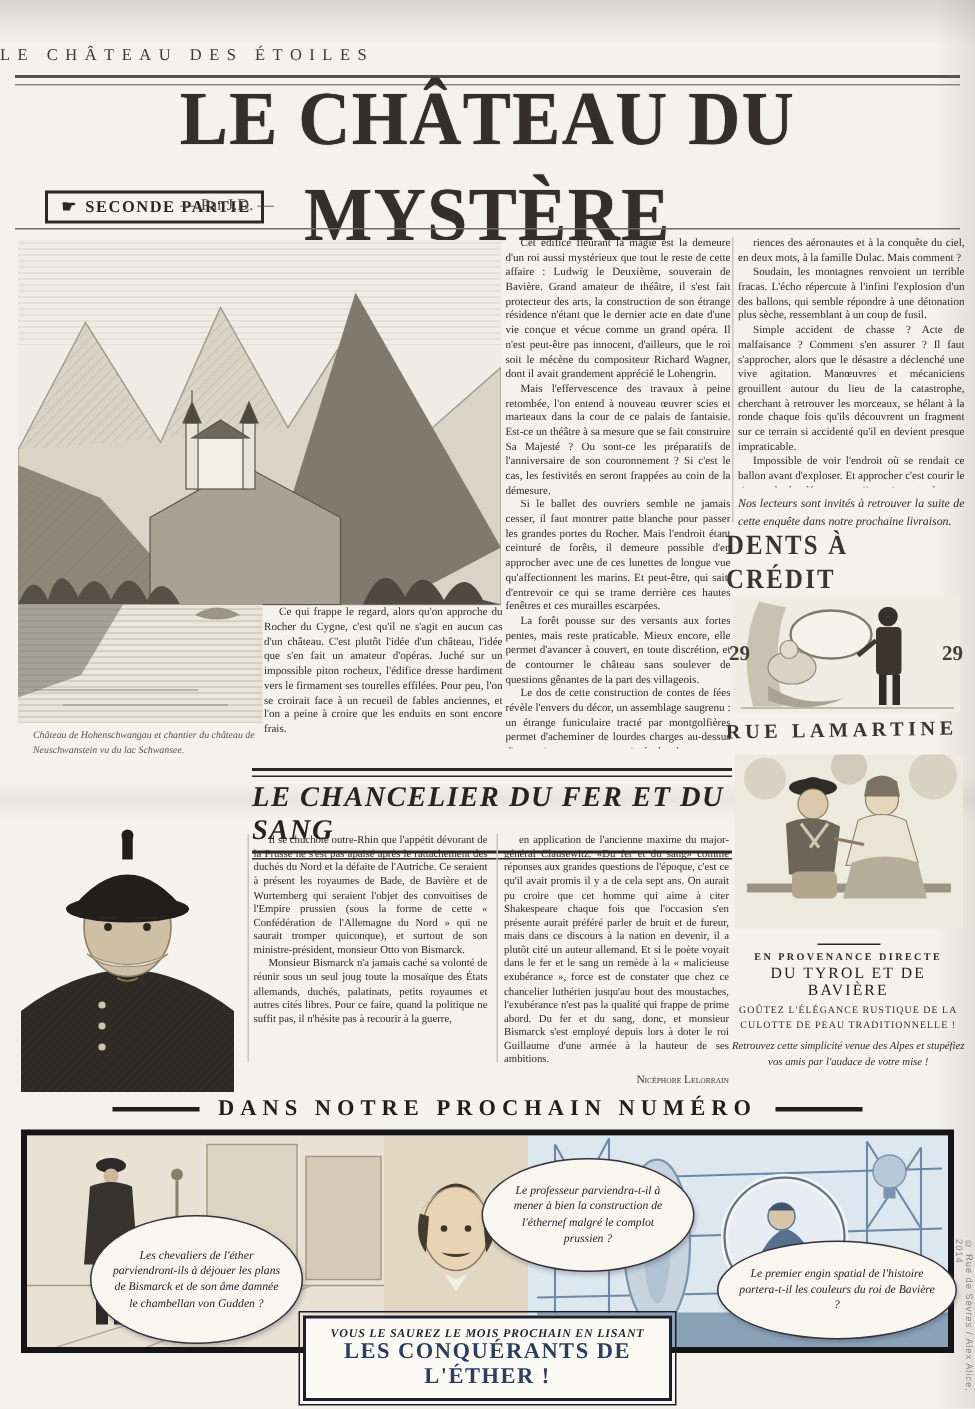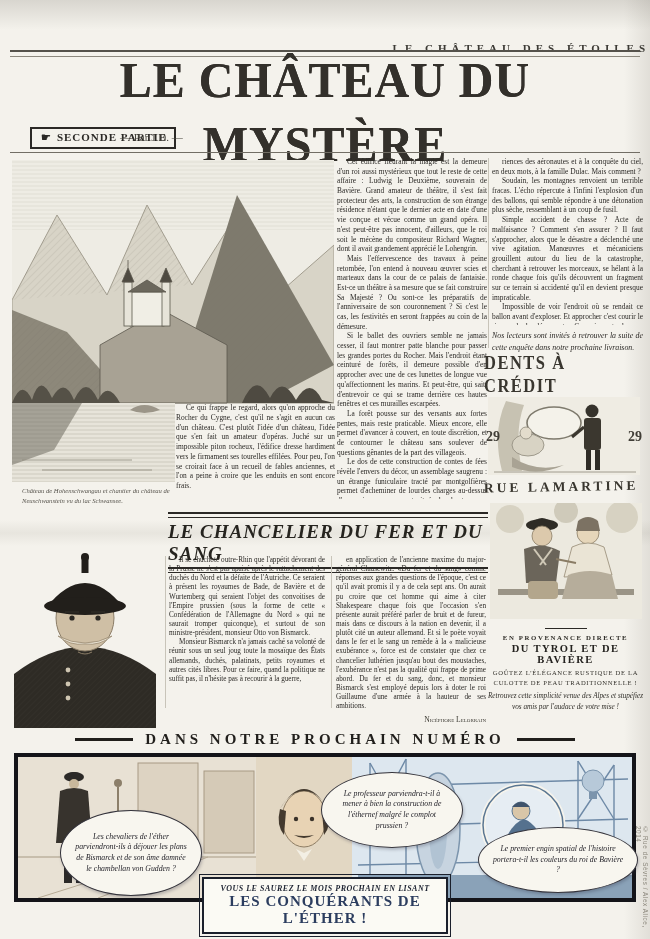--- a/index.html
+++ b/index.html
@@ -8,22 +8,22 @@
     background:#eceae4;
     font-family:"Liberation Serif",serif;color:#2b2926;
   }
   .page{position:absolute;inset:0;background:#f4f2ec}
   .crease{position:absolute;pointer-events:none}
   .crease.c1{left:0;top:0;width:650px;height:30px;background:linear-gradient(180deg,rgba(90,85,75,.18),rgba(0,0,0,0))}
   .crease.c2{left:0;top:520px;width:650px;height:26px;background:linear-gradient(180deg,rgba(0,0,0,0),rgba(120,115,100,.10),rgba(0,0,0,0))}
   .crease.c3{right:0;top:0;width:26px;height:939px;background:linear-gradient(270deg,rgba(110,105,95,.14),rgba(0,0,0,0))}
 
   
-  .masthead{position:absolute;top:42px;left:0;width:100%;text-align:right;
-    font-size:11px;letter-spacing:5px;color:#3c3a35;font-weight:bold}
+  .masthead{position:absolute;top:31px;left:0;width:100%;text-align:left;
+    font-size:11px;letter-spacing:5px;color:#3c3a35;font-weight:normal}
   .rule-top{position:absolute;top:50px;left:10px;right:10px;height:4px;
     border-top:2px solid #55524b;border-bottom:1px solid #8c887e}
 
   
   .headline{position:absolute;top:52px;left:0;width:100%;text-align:center;
     font-weight:bold;font-size:48px;line-height:1.25;color:#33302b;letter-spacing:1px;
     transform:scaleY(1.06);text-shadow:0 0 .6px #33302b}
   .part-box{position:absolute;top:127px;left:30px;border:2px solid #2b2926;
     padding:2px 7px 3px 9px;font-weight:bold;font-size:11px;letter-spacing:1px;background:#f4f2ec}
   .part-box .hand{margin-right:5px}
@@ -61,21 +61,21 @@
   .dents-address{font-size:13.5px;font-weight:bold;letter-spacing:3px;color:#39362f;margin-top:4px;
     transform:rotate(-1deg)}
   .ad-rule{width:128px;margin:10px auto 0 auto;border-top:1.5px solid #2b2926}
 
   
   .ad-leder{position:absolute;left:487px;top:503px;width:157px;text-align:center}
   .leder-title{font-size:14.5px;font-weight:bold;font-style:italic;color:#24221f;margin-top:4px;
     letter-spacing:.5px}
   .leder-rule{width:42px;margin:5px auto;border-top:1px solid #2b2926}
   .leder-l1{font-size:6.8px;font-weight:bold;letter-spacing:1.6px;color:#2f2d28}
-  .leder-l2{font-size:10.5px;font-weight:bold;letter-spacing:1.4px;color:#24221f;margin-top:2px}
+  .leder-l2{font-size:10.5px;font-weight:normal;letter-spacing:1.4px;color:#24221f;margin-top:2px}
   .leder-l3{font-size:6.6px;letter-spacing:.7px;color:#33312b;margin-top:3px;line-height:1.5}
   .leder-l4{font-size:7.2px;font-style:italic;line-height:1.55;color:#2f2d28;margin-top:3px}
 
   
   .portrait{position:absolute;left:8px;top:552px;width:154px;height:176px}
   .chan-head{position:absolute;left:168px;top:512px;width:320px;text-align:left}
   .dbl-rule{height:3px;border-top:2px solid #2b2926;border-bottom:1px solid #2b2926}
   .chan-title{font-size:19px;font-weight:bold;font-style:italic;letter-spacing:1px;
     margin:3px 0 2px 0;color:#26241f}
   .col-c{position:absolute;left:169px;top:556px;width:156px;height:154px;overflow:hidden;

